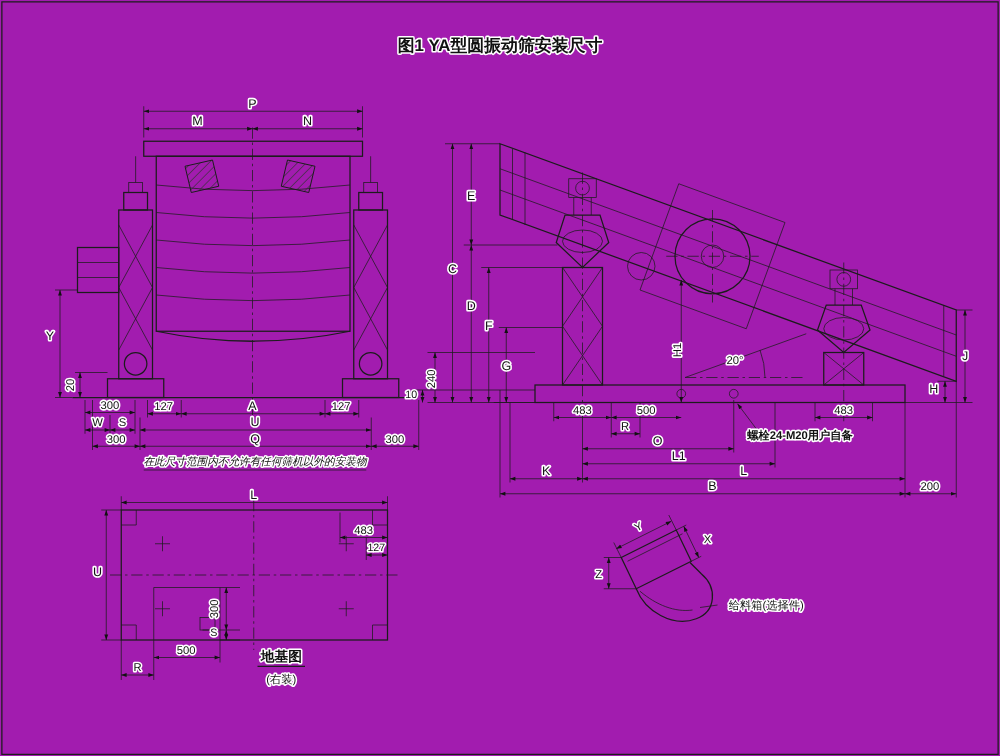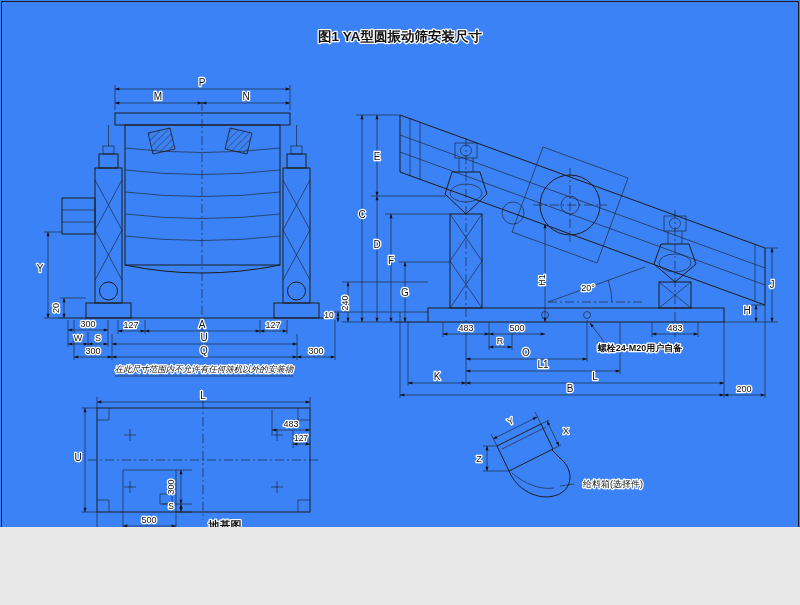--- a/index.html
+++ b/index.html
@@ -1,16 +1,16 @@
 <!DOCTYPE html>
 <html><head>
 <meta charset="utf-8">
 <style>
   html,body{margin:0;padding:0;background:#e8e8e8;}
-  .page{width:800px;height:527px;background:#3b82f6;position:relative;margin:0 auto;
+  .page{width:800px;height:605px;background:#a21caf;position:relative;margin:0 auto;
         font-family:"Liberation Sans","DejaVu Sans",sans-serif;}
   svg{display:block;}
   svg line,svg path,svg rect,svg circle,svg ellipse,svg polygon,svg polyline{
     stroke:#1c1c1c;fill:none;stroke-linecap:butt;}
   .m{stroke-width:1;}
   .d{stroke-width:0.6;}
   .dim{stroke-width:0.6;marker-start:url(#ar);marker-end:url(#ar);}
   .ldr{stroke-width:0.6;marker-end:url(#ar);}
   .cl{stroke-dasharray:9 3 2 3;stroke-width:0.6;}
   .hat{fill:url(#hatch);stroke:#1c1c1c;stroke-width:0.8;}

